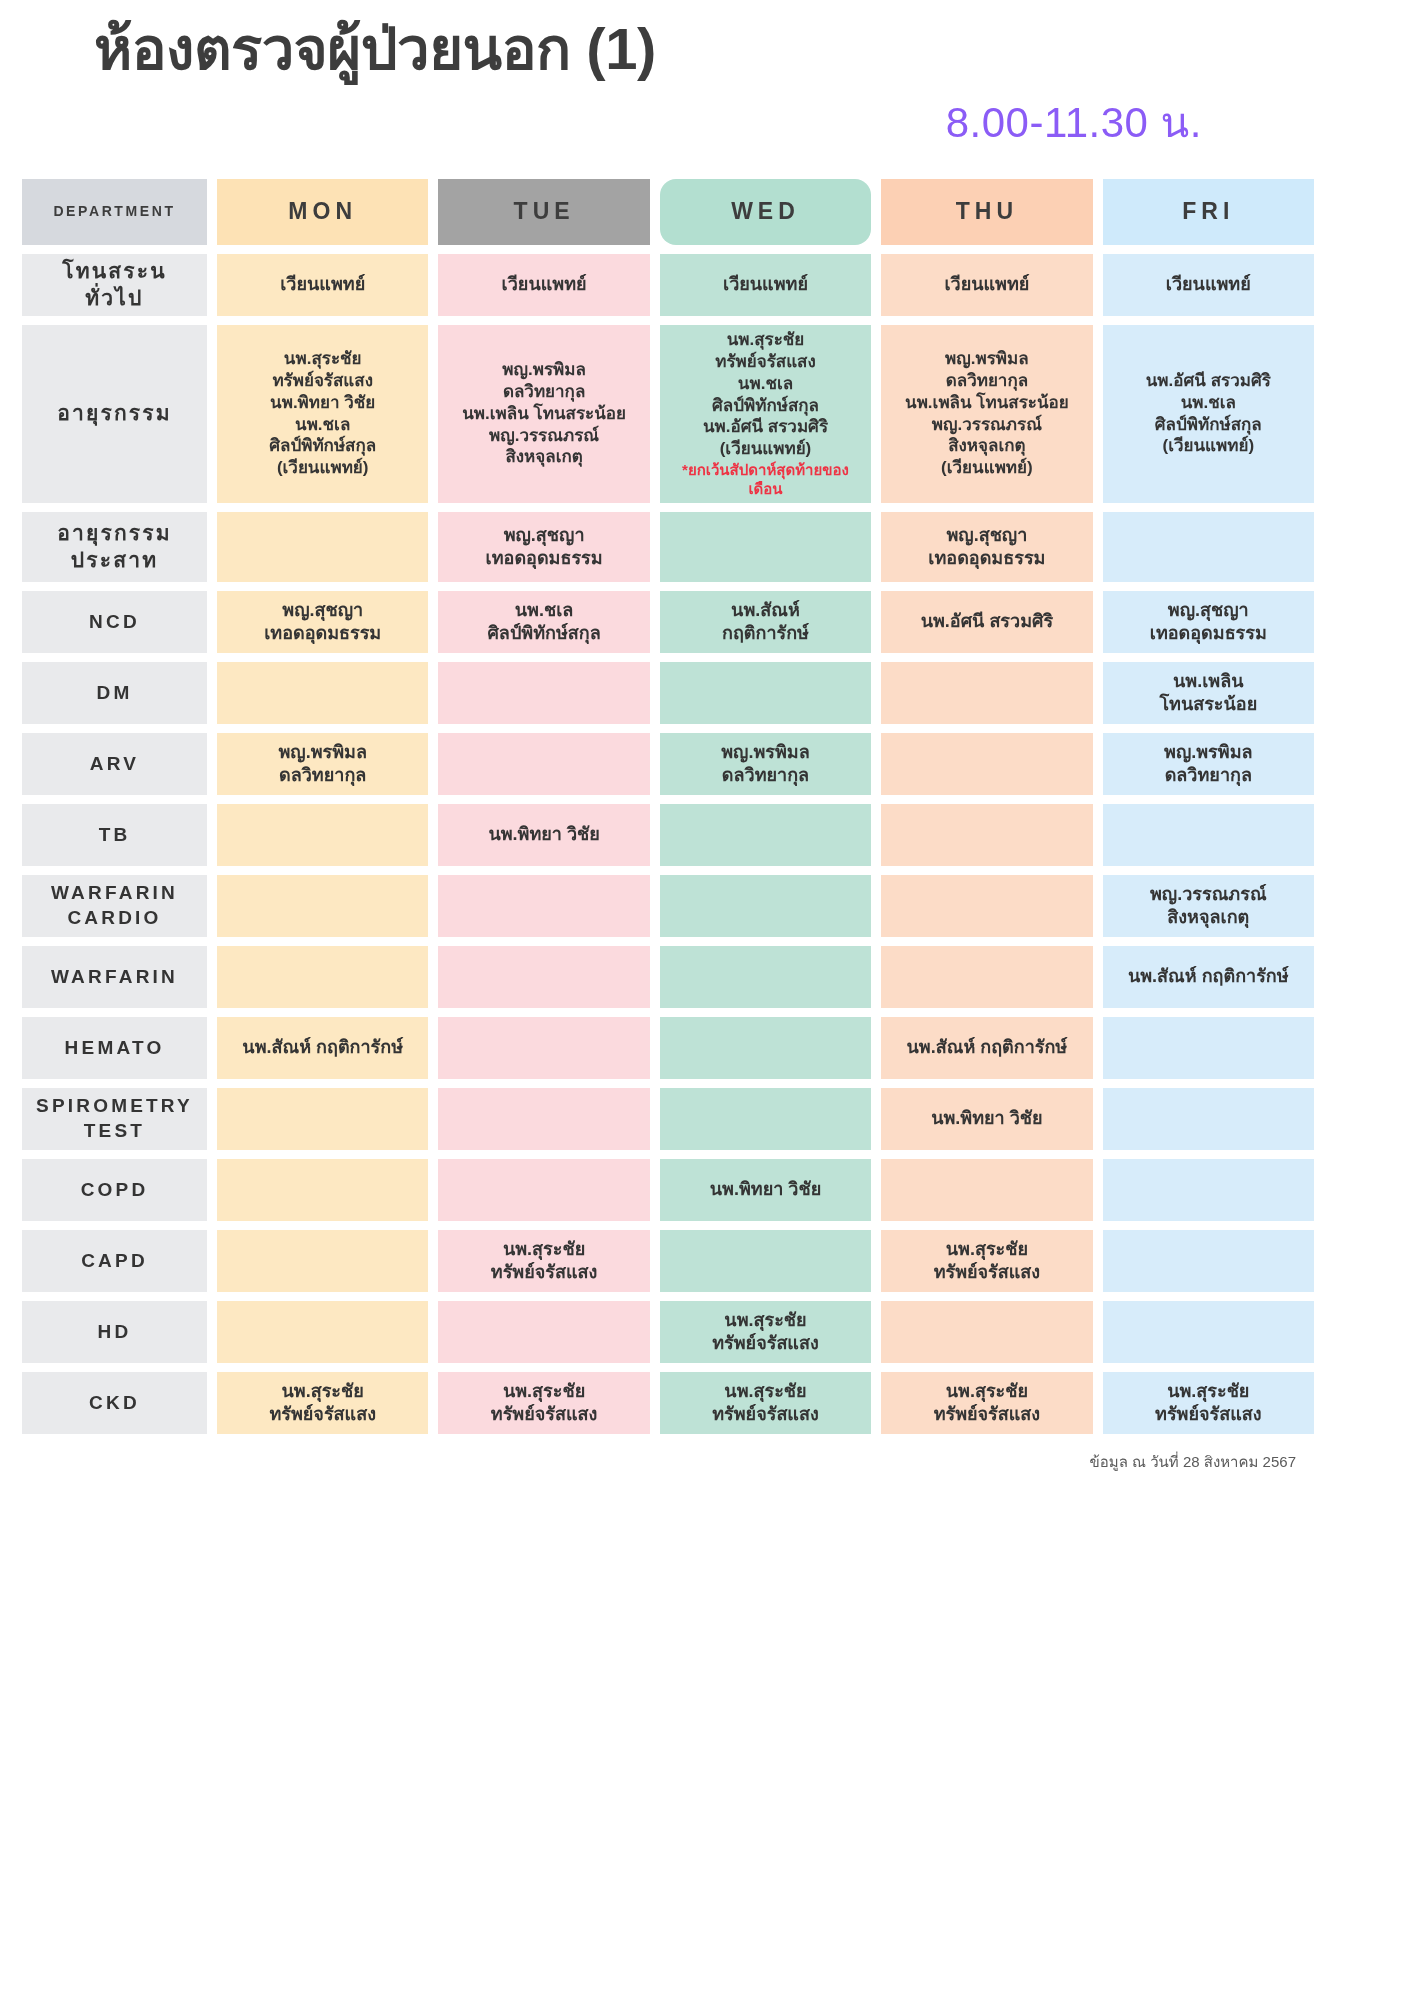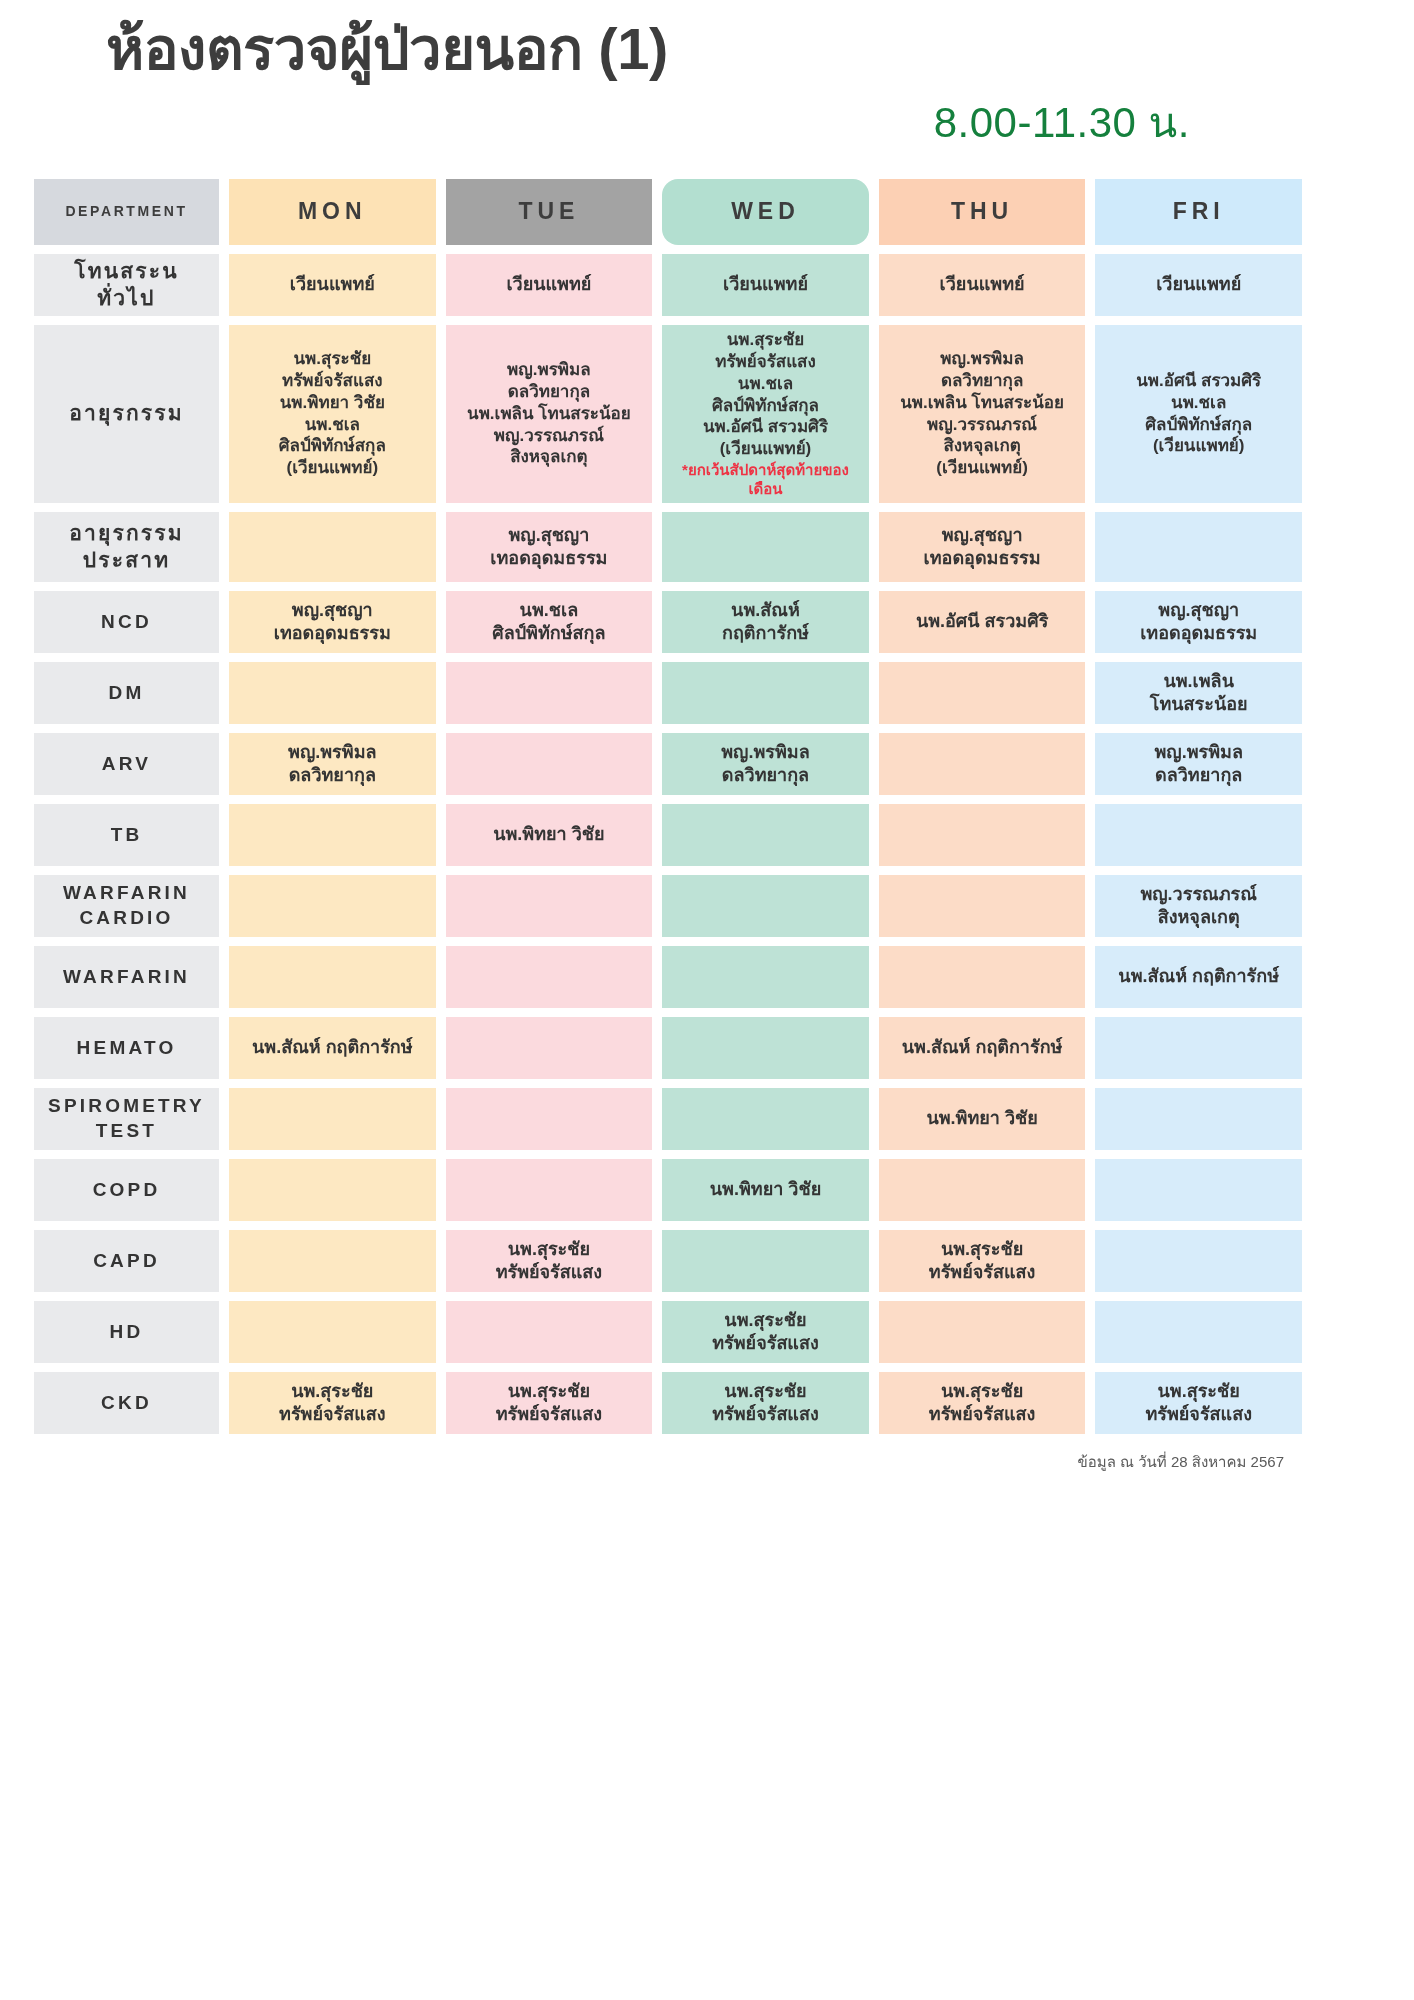--- a/index.html
+++ b/index.html
@@ -10,39 +10,39 @@
     background: #ffffff;
     font-family: "Liberation Sans", "DejaVu Sans", sans-serif;
     color: #3a3a3a;
     overflow: hidden;
   }
 
   .page {
     position: relative;
     width: 1336px;
     height: 2000px;
-    padding: 0 34px;
+    padding: 0 22px;
   }
 
   
   .header {
     padding: 16px 0 6px 0;
   }
   .title {
     font-size: 58px;
     font-weight: 700;
     color: #3d3d3d;
     letter-spacing: -0.5px;
     padding-left: 72px;
     line-height: 1.15;
   }
   .subtitle {
     font-size: 42px;
     font-weight: 400;
-    color: #15803d;
+    color: #8b5cf6;
     text-align: right;
     padding-right: 112px;
     margin-top: 6px;
     letter-spacing: 0.5px;
   }
 
   
   .table {
     margin-top: 18px;
     display: flex;

